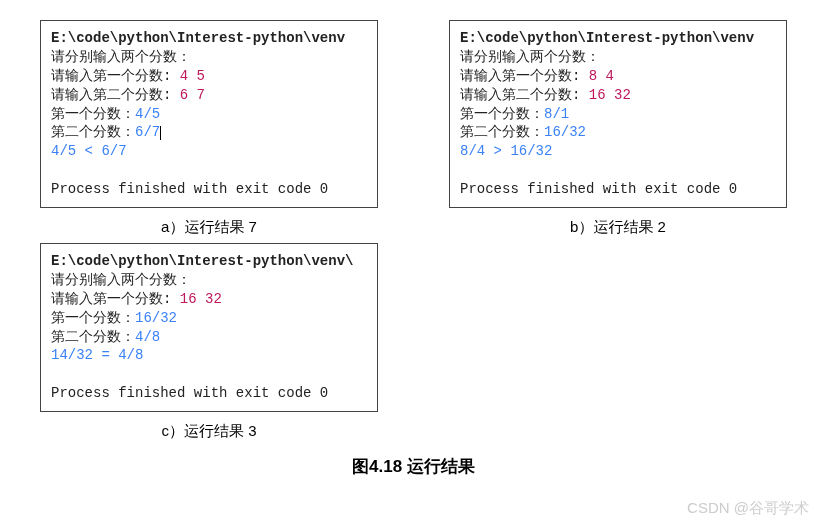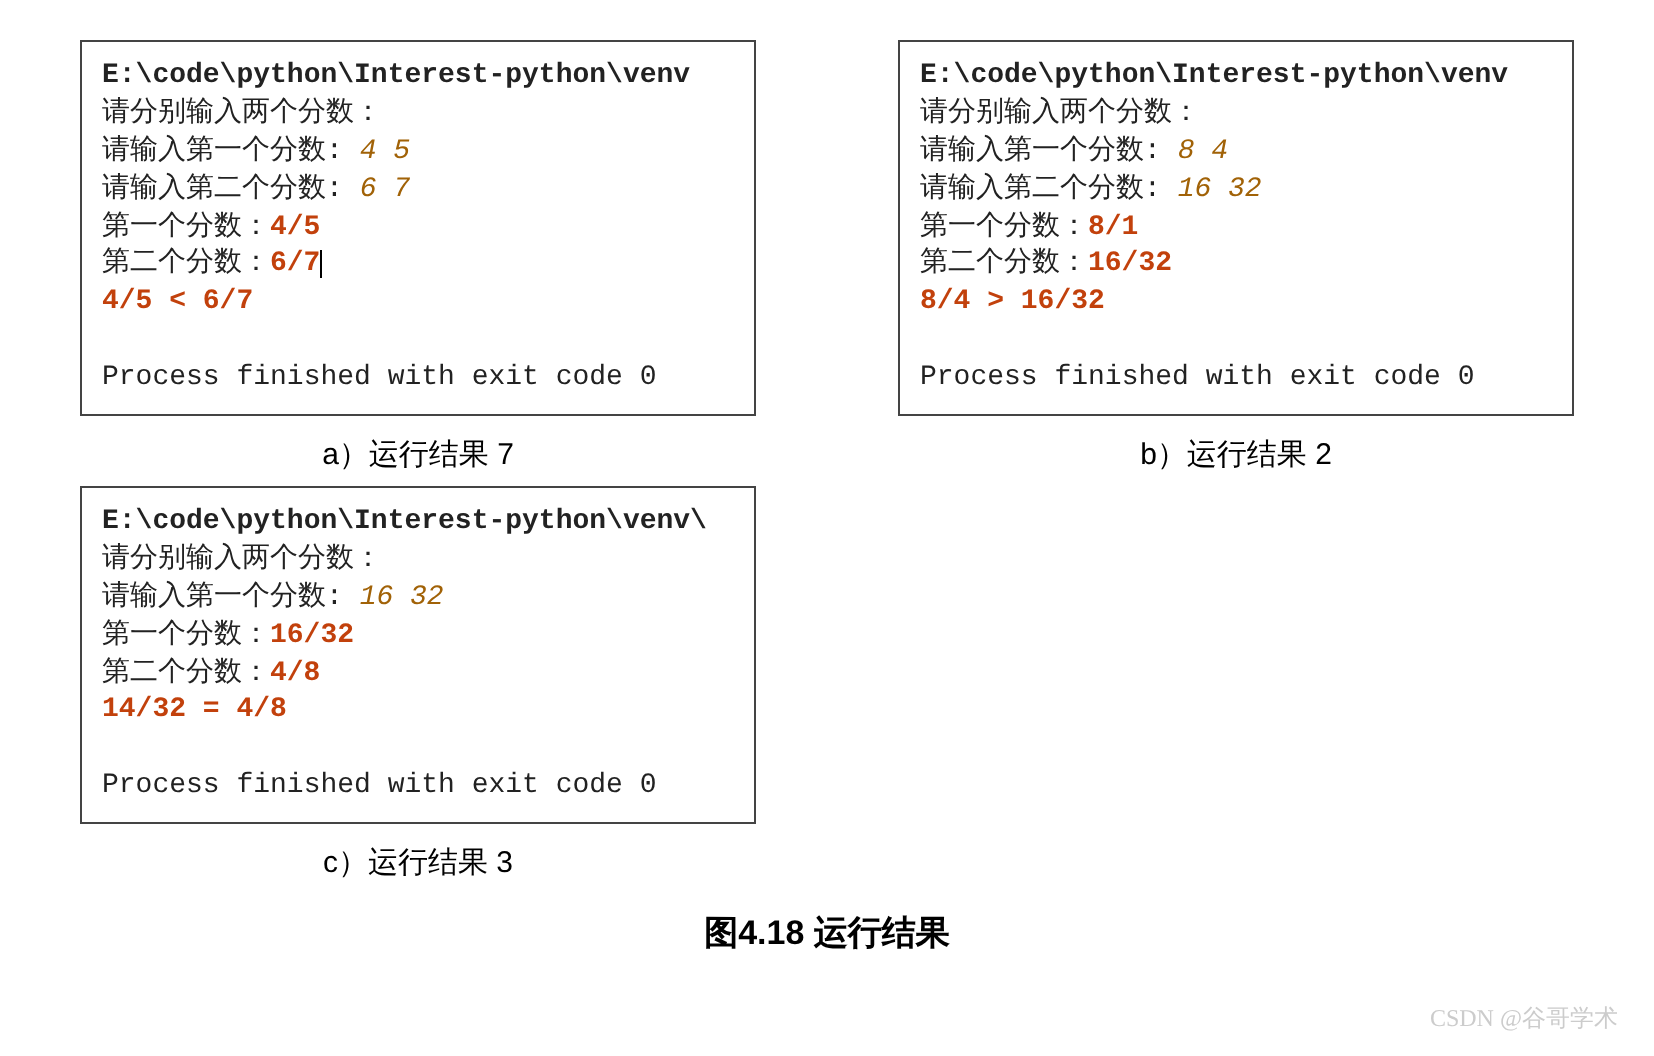--- a/index.html
+++ b/index.html
@@ -21,42 +21,41 @@
     .console {
       border: 1px solid #444;
       padding: 8px 10px;
       font-family: Consolas, "Courier New", monospace;
       font-size: 14px;
       line-height: 1.35;
       color: #222;
       white-space: nowrap;
       overflow: hidden;
     }
-    .console .italic { font-style: italic; color: #a16207; }
-    .console .bold { font-weight: 700; color: #c2410c; }
+    .console .italic { color: #be185d; }
+    .console .bold { font-weight: 400; color: #3b82f6; }
     .console .bold-path { font-weight: 600; color: #222; }
     .caption {
       font-size: 15px;
       margin-top: 10px;
       text-align: center;
     }
     .row-bottom { display: flex; justify-content: flex-start; margin-top: 4px; }
     .fig-title {
       text-align: center;
       font-size: 17px;
       margin-top: 14px;
       font-weight: bold;
     }
     .watermark {
       position: absolute;
       right: 18px;
       bottom: 10px;
       color: #ccc;
-      font-size: 12px;
-      font-family: Liberation Serif, serif;
+      font-size: 15px;
     }
     .w1 { width: 338px; }
     .w2 { width: 338px; }
     .w3 { width: 338px; }
     .cursor { border-right: 1px solid #000; display:inline-block; height: 14px; vertical-align: middle; }
   </style>
 </head>
 <body>
 
 <div class="row-top">

